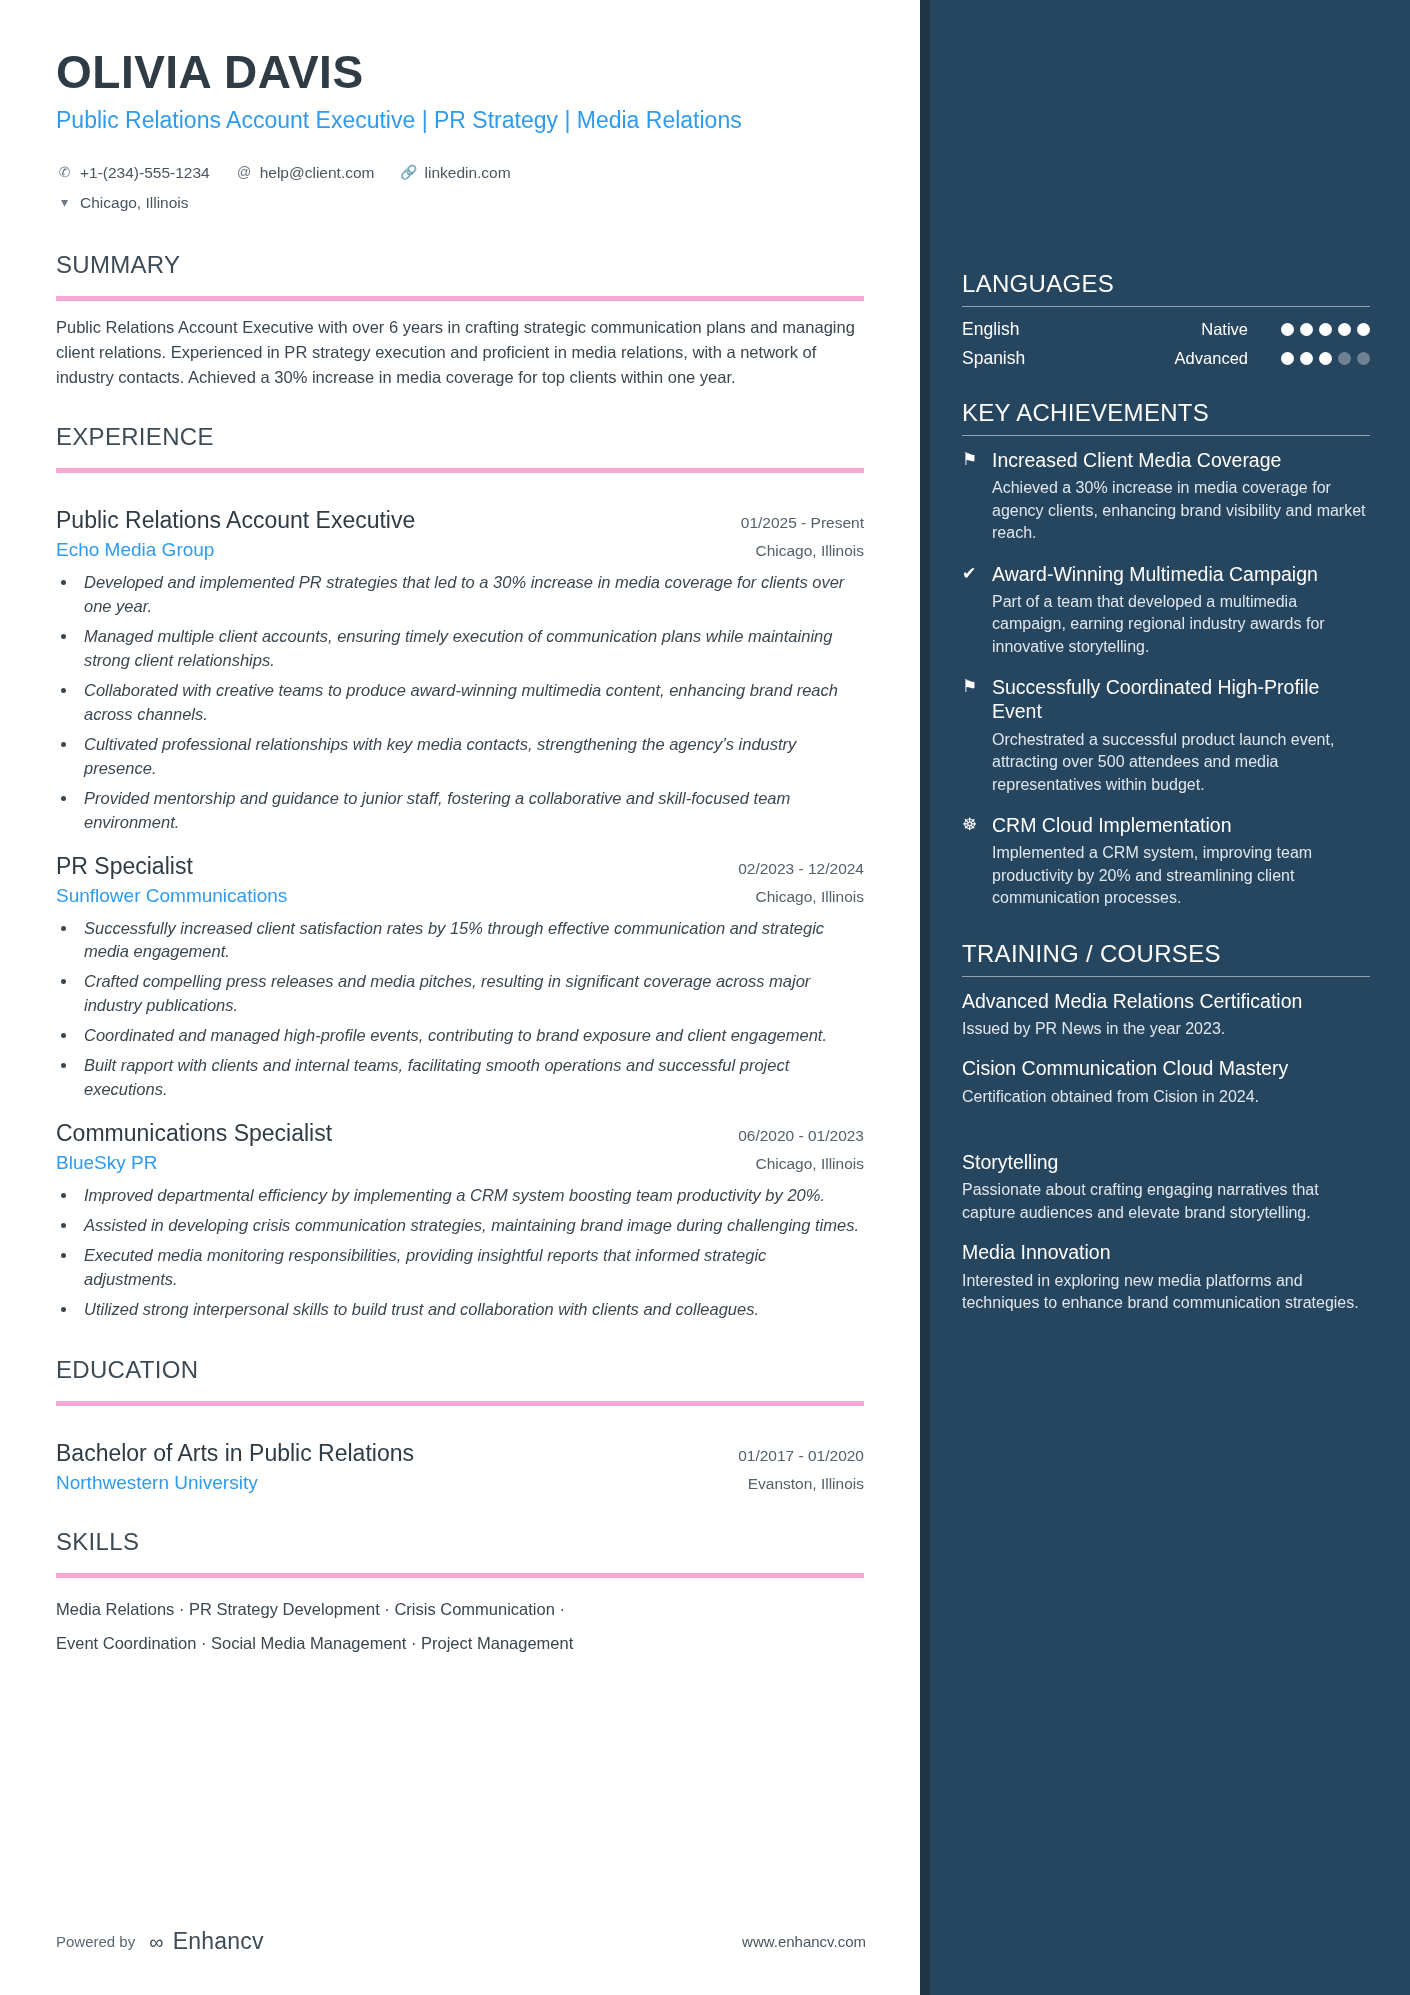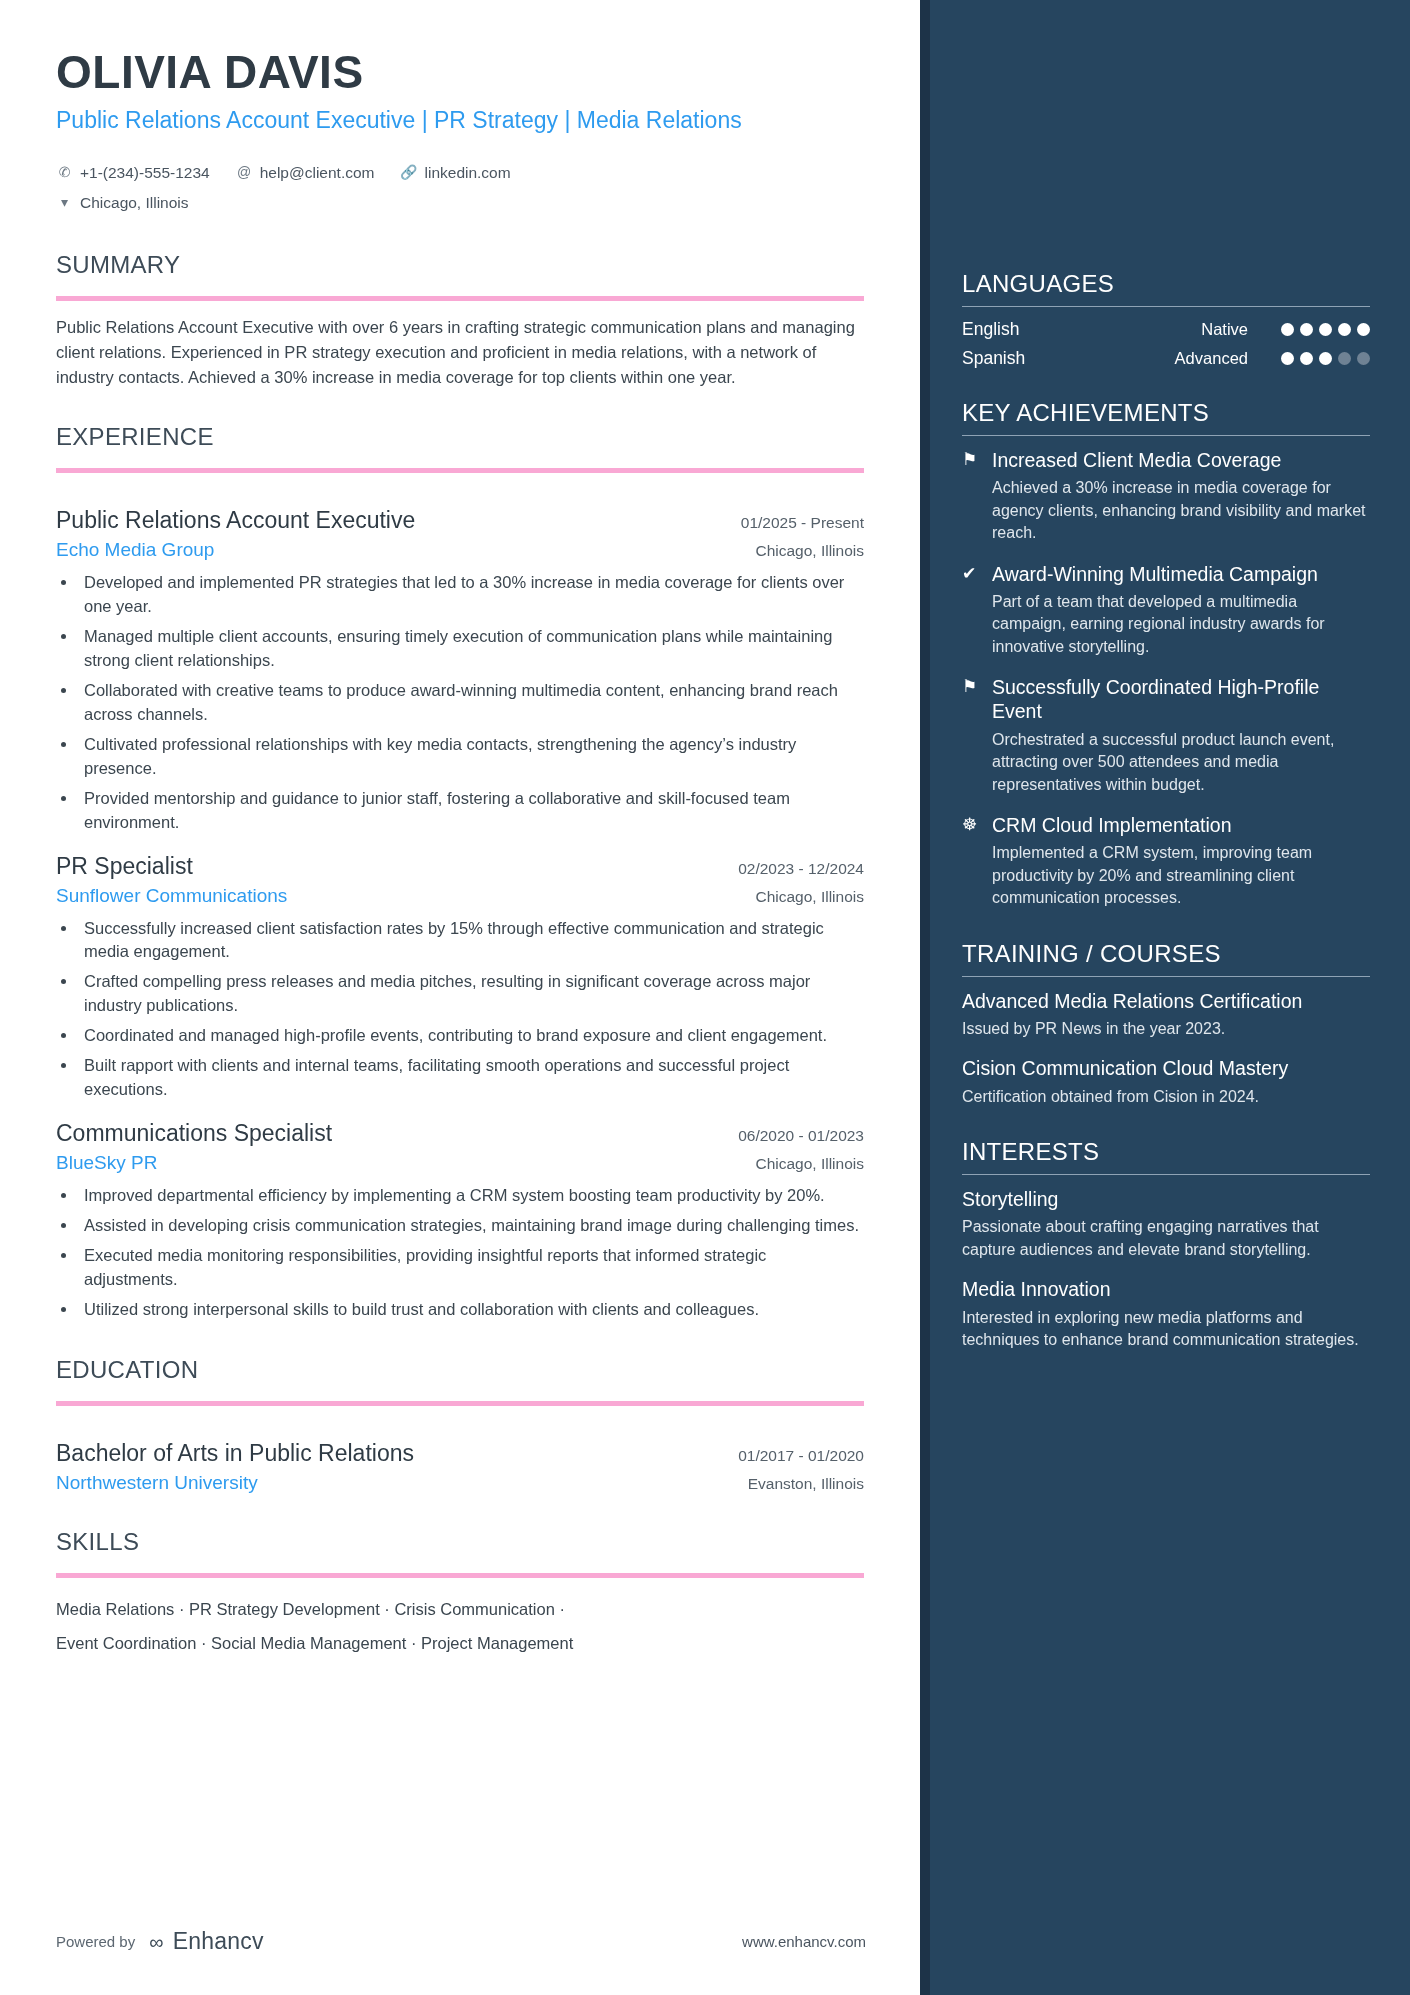--- a/index.html
+++ b/index.html
@@ -124,20 +124,21 @@
   }
   ul.bullets {
     margin: 10px 0 0 22px;
   }
   ul.bullets li {
     font-size: 16.5px;
     line-height: 1.45;
     color: #3b464f;
     margin-bottom: 6px;
     padding-left: 6px;
+    font-style: italic;
   }
   ul.bullets li::marker { color: #3b464f; }
 
   
   .skills-line {
     font-size: 16.5px;
     color: #3b464f;
     line-height: 2.1;
   }
 
@@ -430,21 +431,20 @@
             <div class="item-desc">Issued by PR News in the year 2023.</div>
           </div>
           <div class="item">
             <div class="item-title">Cision Communication Cloud Mastery</div>
             <div class="item-desc">Certification obtained from Cision in 2024.</div>
           </div>
         </div>
     </div>
 
     <div class="rsec">
-      <div class="rsec-title">INTERESTS</div>
       <div class="rsec-body" id="interests-list">
           <div class="item">
             <div class="item-title">Storytelling</div>
             <div class="item-desc">Passionate about crafting engaging narratives that capture audiences and elevate brand storytelling.</div>
           </div>
           <div class="item">
             <div class="item-title">Media Innovation</div>
             <div class="item-desc">Interested in exploring new media platforms and techniques to enhance brand communication strategies.</div>
           </div>
         </div>

